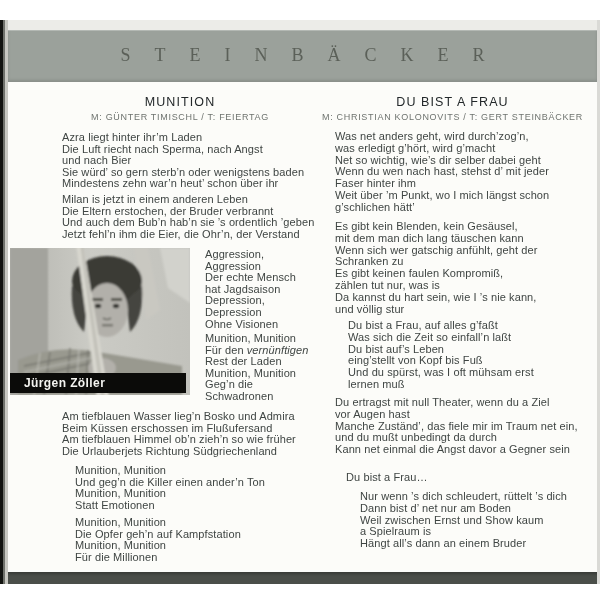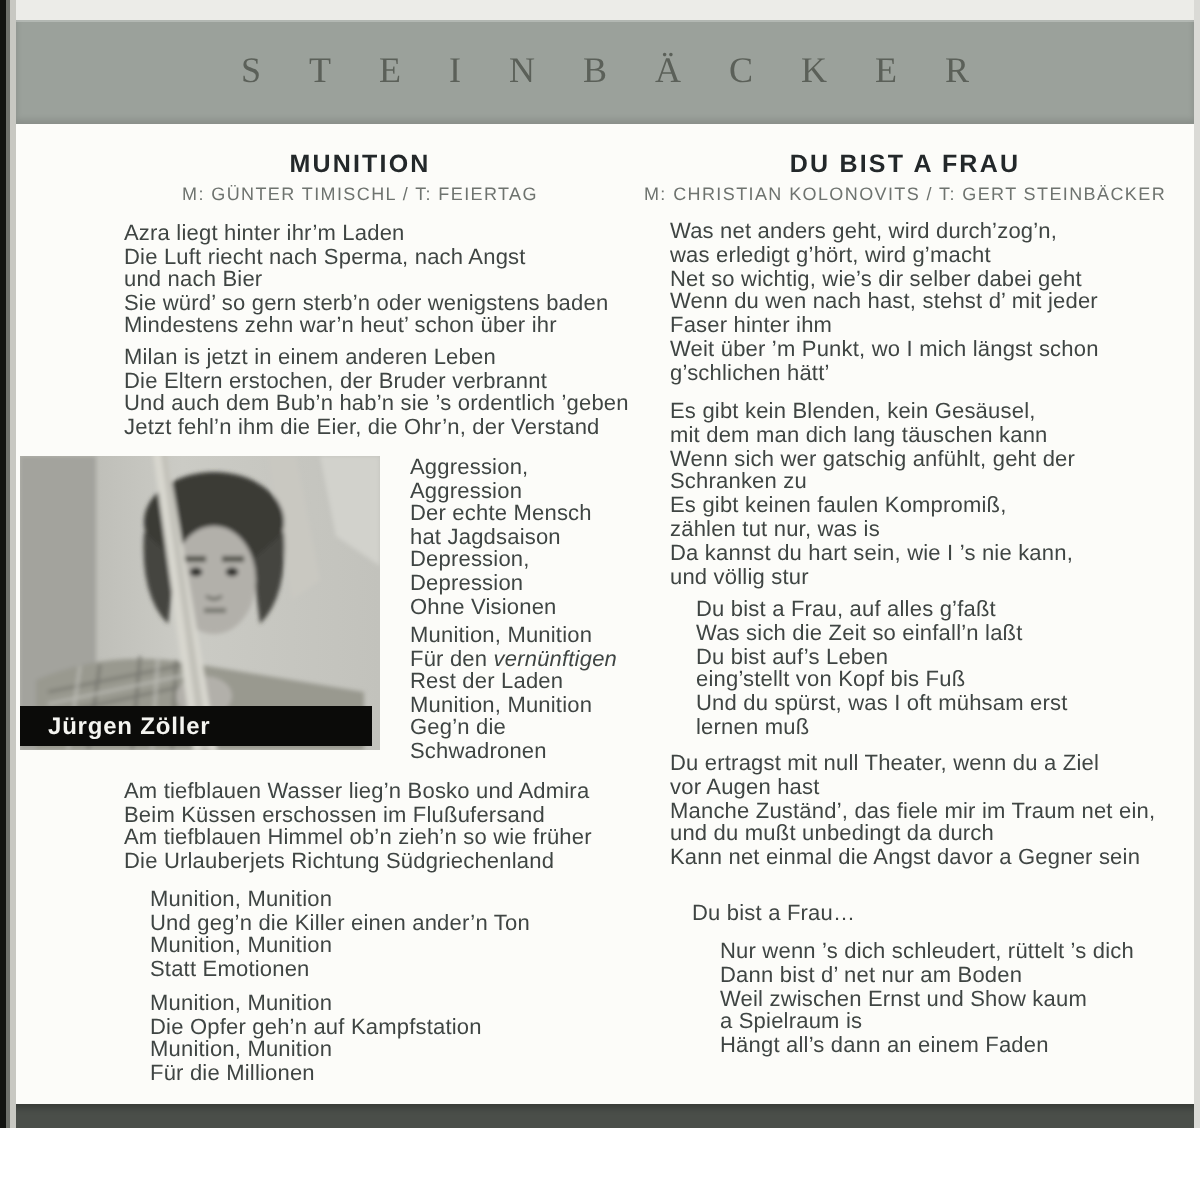--- a/index.html
+++ b/index.html
@@ -1,40 +1,41 @@
 <!DOCTYPE html>
 <html style="--page_bg: #fcfcf9; --header_band: #9ba19b; --header_text: #555a52; --title: #23282a; --credits: #6e736f; --text: #3f4543; --bottom_band: #4a4e49; --caption_bg: #0b0b09; --caption_text: #f4f4f0;"><head>
 <meta charset="utf-8">
 <style>
   html,body{margin:0;padding:0;background:#ffffff;}
   #booklet{
     position:relative;width:600px;height:564px;overflow:hidden;
     background:var(--page_bg,#fcfcf9);
     font-family:"Liberation Sans",sans-serif;
+    margin-top:20px;
     -webkit-font-smoothing:antialiased;
   }
   
   .edge-top{position:absolute;left:0;top:0;width:600px;height:10px;background:#ececе8;background:#ececE8;}
   .edge-top{background:#ececе8;}
   .edge-top{background:#ecece8;}
   .edge-left{position:absolute;left:0;top:0;width:8px;height:593px;z-index:40;
     background:linear-gradient(90deg,#121310 0 3px,#6f716b 3px 5px,#c8c8c2 5px 8px);}
   .edge-right{position:absolute;right:0;top:0;width:3px;height:593px;background:#dadad6;z-index:39;}
   .header-band{position:absolute;left:8px;right:3px;top:10px;height:52px;
     background:var(--header_band,#9ba19b);
     box-shadow:inset 0 1px 0 rgba(255,255,255,.25), inset 0 -2px 3px rgba(0,0,0,.12);}
   .artist{position:absolute;left:0;right:0;top:15px;text-align:center;
     font-family:"Liberation Serif",serif;font-size:18px;font-weight:500;
     color:var(--header_text,#555a52);letter-spacing:24px;padding-left:24px;opacity:.9;}
   .bottom-band{position:absolute;left:0;right:0;top:552px;height:41px;
     background:var(--bottom_band,#4a4e49);
     box-shadow:inset 0 2px 3px rgba(0,0,0,.25);}
   
   .song-title{position:absolute;margin:0;text-align:center;
-    font-size:12.5px;font-weight:bold;letter-spacing:1.1px;color:var(--title,#23282a);}
+    font-size:12.5px;font-weight:normal;letter-spacing:1.1px;color:var(--title,#23282a);}
   .song-title.left{left:30px;top:75px;width:300px;}
   .song-title.right{left:310px;top:75px;width:285px;}
   .credits{position:absolute;text-align:center;font-size:9px;letter-spacing:.7px;
     color:var(--credits,#6e736f);}
   .credits.left{left:30px;top:92px;width:300px;}
   .credits.right{left:310px;top:92px;width:285px;}
   .stanza{position:absolute;font-size:11px;color:var(--text,#3f4543);letter-spacing:.1px;}
   .col-l .stanza{line-height:11.6px;}
   .col-r .stanza{line-height:11.8px;}
   .stanza em{font-style:italic;}
@@ -217,18 +218,18 @@
         <div class="lyric-line">Manche Zuständ’, das fiele mir im Traum net ein,</div>
         <div class="lyric-line">und du mußt unbedingt da durch</div>
         <div class="lyric-line">Kann net einmal die Angst davor a Gegner sein</div>
       </div>
     <div class="stanza s-r-tag">Du bist a Frau…</div>
     <div class="stanza s-r-out">
         <div class="lyric-line">Nur wenn ’s dich schleudert, rüttelt ’s dich</div>
         <div class="lyric-line">Dann bist d’ net nur am Boden</div>
         <div class="lyric-line">Weil zwischen Ernst und Show kaum</div>
         <div class="lyric-line">a Spielraum is</div>
-        <div class="lyric-line">Hängt all’s dann an einem Faden</div>
+        <div class="lyric-line">Hängt all’s dann an einem Bruder</div>
       </div>
   </section>
 
   <div class="bottom-band"></div>
 </div>
 
 </body></html>

